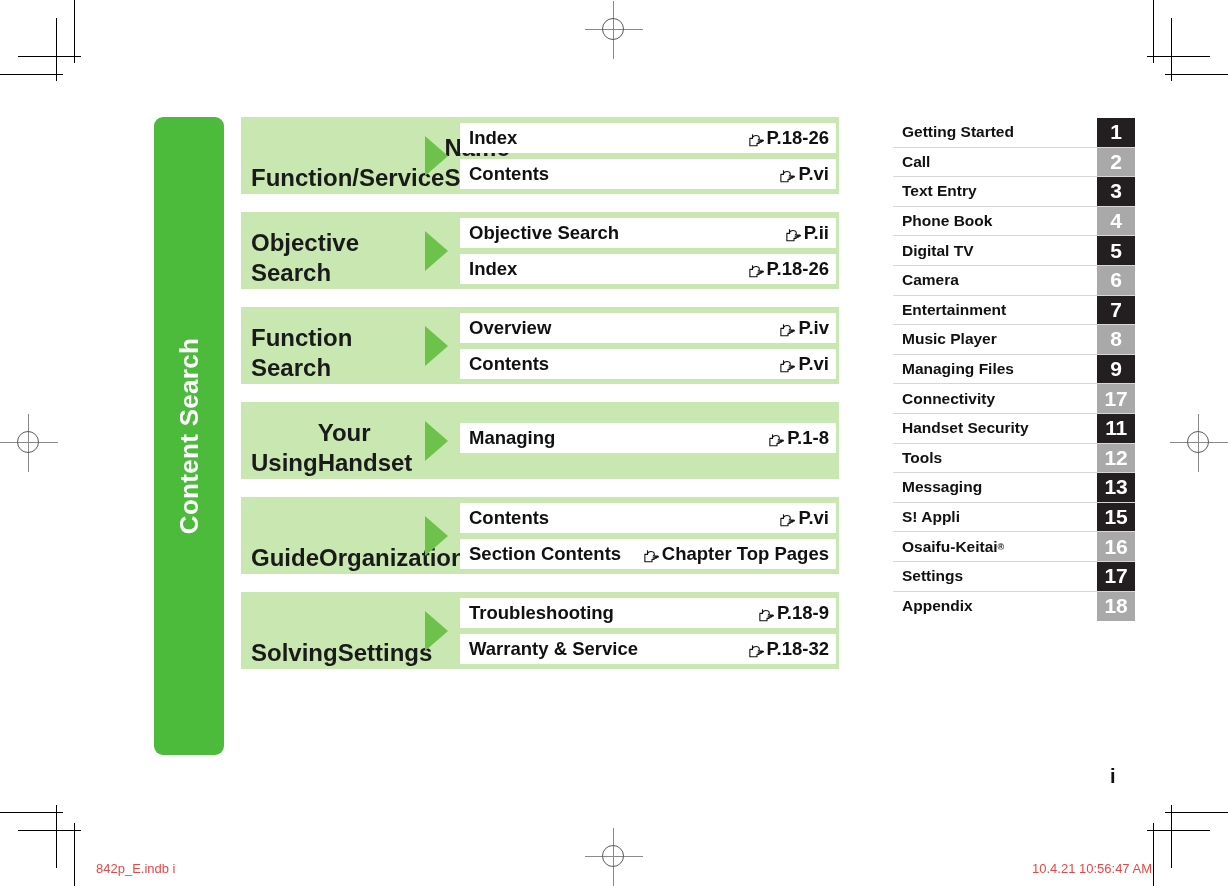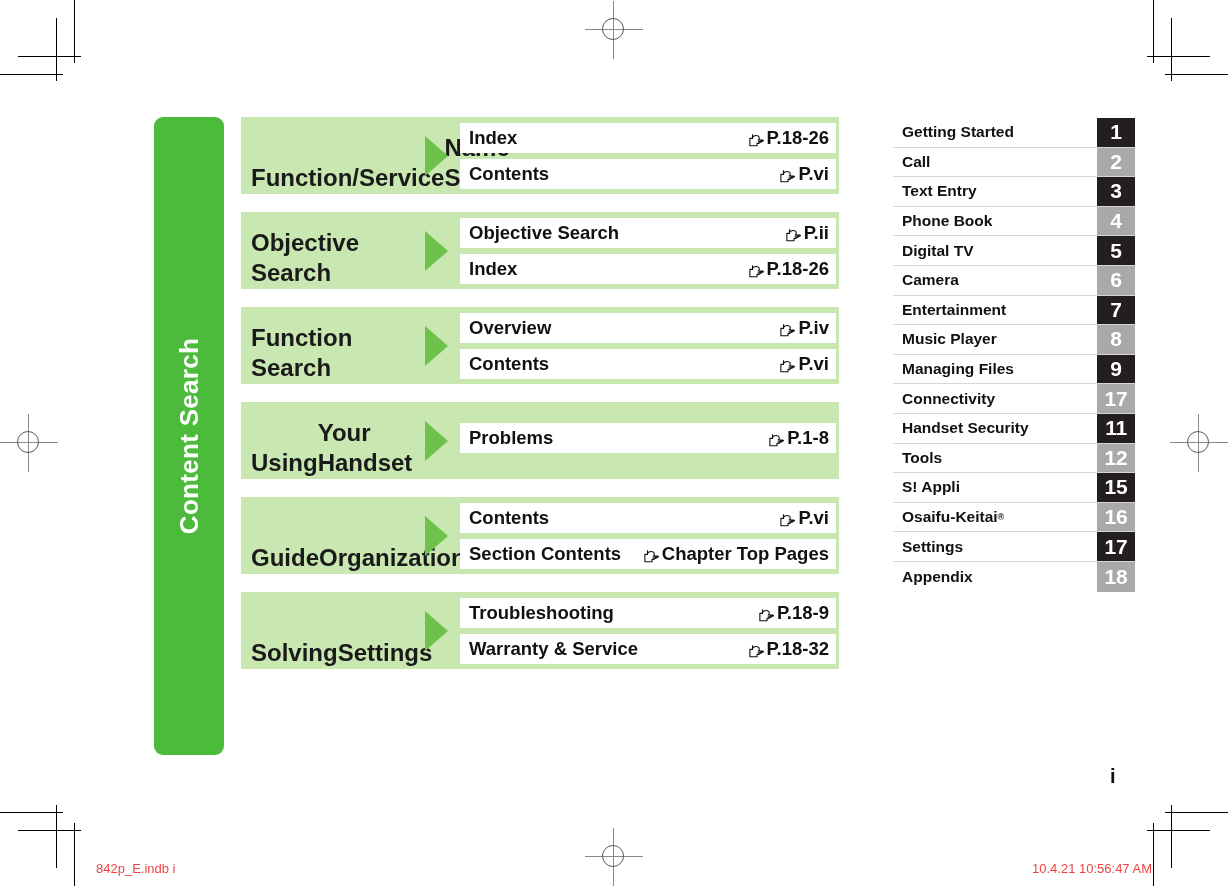--- a/index.html
+++ b/index.html
@@ -386,21 +386,21 @@
         </div>
       </div>
       <div class="block">
         <div class="block-title">
           <span>Using</span>
           <span>Your Handset</span>
         </div>
         <div class="block-arrow"></div>
         <div class="block-rows">
           <div class="row">
-            <div class="row-label">Problems</div>
+            <div class="row-label">Managing</div>
             <div class="row-ref">
               <span class="hand-icon"><svg viewBox="0 0 20 17" width="17" height="15" xmlns="http://www.w3.org/2000/svg">
                   <path d="M2.2 6.0 L2.2 14.6 L10.6 14.6 L10.6 11.9 L13.0 11.9 L13.0 10.6 L15.3 10.6 L15.3 9.3 L17.6 9.3 L17.6 7.9 L12.0 7.9 C12.9 7.3 13.3 6.7 13.3 5.8 C13.3 4.0 11.7 2.6 9.4 2.6 C7.4 2.6 6.0 3.5 5.3 4.9 L5.3 6.0 Z" fill="none" stroke="#111111" stroke-width="1.3" stroke-linejoin="round"></path>
                   <path d="M5.3 4.9 L5.3 1.2" fill="none" stroke="#111111" stroke-width="1.3"></path>
                   <path d="M13.6 8.6 L18.6 8.6" fill="none" stroke="#111111" stroke-width="1.2"></path>
                   <path d="M11.4 10.0 L16.4 10.0" fill="none" stroke="#111111" stroke-width="1.2"></path>
                 </svg></span>
               <span>P.1-8</span>
             </div>
           </div>
@@ -542,20 +542,26 @@
         <div class="chapter-num dark">11</div>
       </div>
       <div class="chapter">
         <div class="chapter-name">
           <span>Tools</span>
         </div>
         <div class="chapter-num light">12</div>
       </div>
       <div class="chapter">
         <div class="chapter-name">
+          <span>Messaging</span>
+        </div>
+        <div class="chapter-num dark">13</div>
+      </div>
+      <div class="chapter">
+        <div class="chapter-name">
           <span>S! Appli</span>
         </div>
         <div class="chapter-num dark">15</div>
       </div>
       <div class="chapter">
         <div class="chapter-name">
           <span>Osaifu-Keitai</span>
           <sup>®</sup>
         </div>
         <div class="chapter-num light">16</div>

